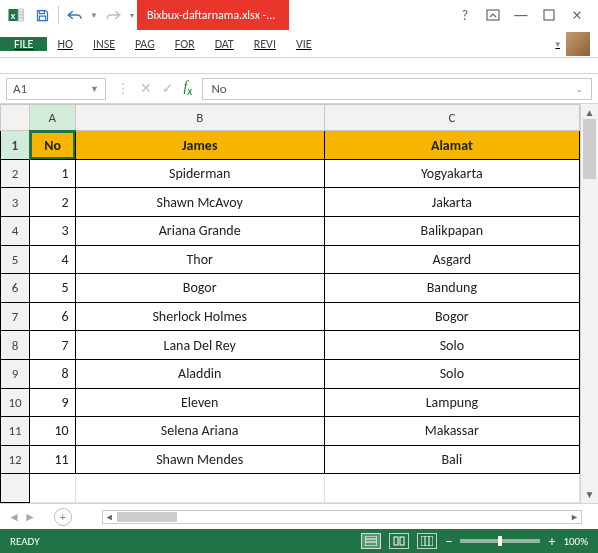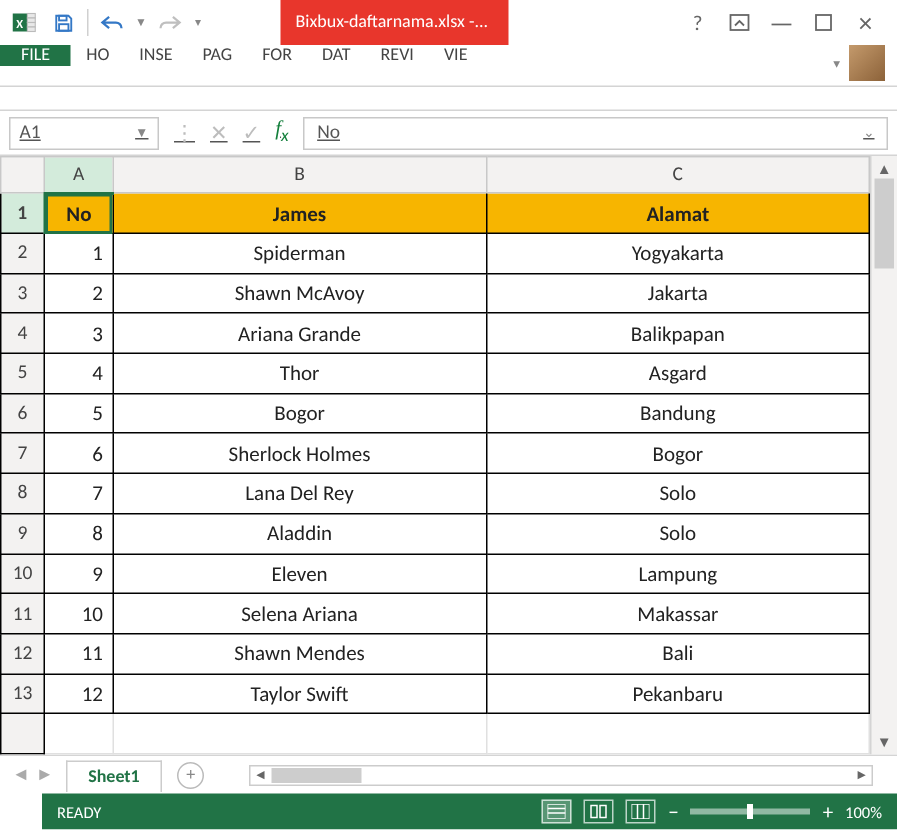--- a/index.html
+++ b/index.html
@@ -4,36 +4,36 @@
 <style>
   * { box-sizing: border-box; margin: 0; padding: 0; font-family: "Segoe UI", Calibri, sans-serif; }
   body { width: 598px; height: 553px; background: #fff; display: flex; flex-direction: column; overflow: hidden; }
 
   
   .titlebar { height: 30px; background: #fff; display: flex; align-items: center; font-size: 12px; }
   .qat { display: flex; align-items: center; gap: 2px; padding-left: 4px; }
   .qat-btn { width: 24px; height: 24px; display: flex; align-items: center; justify-content: center; color:#3a3a3a; }
   .qat-sep  { width:1px; height:18px; background:#d0d0d0; margin:0 2px;}
   .excel-logo svg { width:18px; height:18px; }
-  .title-tab { margin-left: 50px; height: 30px; background: #e8362c; color:#fff; display:flex; align-items:center; padding:0 14px 0 10px; font-size:12px; gap:4px;}
+  .title-tab { height: 30px; background: #e8362c; color:#fff; display:flex; align-items:center; padding:0 14px 0 10px; font-size:12px; gap:4px;}
   .win-ctrls { margin-left:auto; display:flex; align-items:center; gap:2px; padding-right:8px;}
   .win-btn { width:26px; height:24px; display:flex; align-items:center; justify-content:center; color:#666; font-size:14px;}
   .win-btn.big { font-size:18px; font-weight:300;}
 
   
-  .ribbon { height: 28px; background:#fff; border-bottom:1px solid #d4d4d4; display:flex; align-items:flex-start; font-size:12px;}
+  .ribbon { height: 28px; background:#fff; border-bottom:1px solid #d4d4d4; display:flex; align-items:center; font-size:12px;text-decoration:underline;}
   .ribbon .file { background:#217346; color:#fff; padding:0 14px; display:flex; align-items:center; font-weight:400;}
   .ribbon .tab  { padding:0 10px; display:flex; align-items:center; color:#444;}
   .ribbon .right { margin-left:auto; display:flex; align-items:center; padding-right:8px; gap:6px;}
   .avatar { width:24px; height:24px; background:linear-gradient(135deg,#c49a6c,#8c6239); }
 
   .ribbon-body { height:16px; background:#fff; border-bottom:1px solid #d4d4d4;}
 
   
-  .fbar-row { height:30px; display:flex; align-items:center; border-bottom:1px solid #d4d4d4; font-size:13px; color:#555; padding:4px 6px; gap:6px;text-decoration:underline;}
+  .fbar-row { height:30px; display:flex; align-items:center; border-bottom:1px solid #d4d4d4; font-size:13px; color:#555; padding:4px 6px; gap:6px;}
   .namebox { width:100px; border:1px solid #c8c8c8; height:22px; display:flex; align-items:center; padding:0 6px; justify-content:space-between;}
   .nb-dd { font-size:9px; color:#888;}
   .fx-icons { display:flex; align-items:center; gap:10px; color:#bdbdbd; font-size:14px; padding:0 4px;}
   .fx-label { font-style:italic; font-family:"Cambria Math", serif; color:#15803d;}
   .formula { flex:1; border:1px solid #c8c8c8; height:22px; display:flex; align-items:center; padding:0 8px; justify-content:space-between;}
   .f-dd { font-size:9px; color:#888;}
 
   
   .grid-wrap { flex:1; display:flex; overflow:hidden; position:relative;}
   table.grid { border-collapse:collapse; flex:1; font-size:14px; color:#222;}
@@ -58,21 +58,21 @@
 
   
   .sheetbar { height:26px; background:#fff; border-top:1px solid #d4d4d4; display:flex; align-items:center; font-size:12px; color:#555;}
   .sheet-nav { display:flex; gap:4px; padding:0 8px; color:#aaa;}
   .sheet-tab { border:1px solid #ccc; border-bottom:none; padding:3px 14px; background:#fff; color:#217346; font-weight:600; position:relative; top:1px;}
   .sheet-add { margin-left:10px; width:18px; height:18px; border:1px solid #bbb; border-radius:50%; display:flex; align-items:center; justify-content:center; color:#888; font-size:12px;}
   .hscroll { flex:1; margin:0 16px 0 30px; height:14px; border:1px solid #ccc; position:relative; display:flex; align-items:center; justify-content:space-between; padding:0 2px; font-size:9px; color:#666;}
   .hscroll .hthumb{ position:absolute; left:14px; top:1px; bottom:1px; width:60px; background:#cdcdcd;}
 
   
-  .status { height:24px; background:#217346; color:#fff; display:flex; align-items:center; font-size:11px; padding:0 10px; gap:10px;margin-left:28px;}
+  .status { height:24px; background:#217346; color:#fff; display:flex; align-items:center; font-size:11px; padding:0 10px; gap:10px;}
   .status .right { margin-left:auto; display:flex; align-items:center; gap:8px;}
   .view-btn { width:20px; height:16px; border:1px solid rgba(255,255,255,.7); display:flex; align-items:center; justify-content:center;}
   .view-btn.active { background:rgba(255,255,255,.25);}
   .zoom-slider { width:80px; height:4px; background:rgba(255,255,255,.5); position:relative;}
   .zoom-slider .zthumb { position:absolute; left:38px; top:-3px; width:4px; height:10px; background:#fff;}
 </style>
 </head>
 <body>
 
 <div class="titlebar">
@@ -240,26 +240,20 @@
           <td class="num">10</td>
           <td class="txt">Selena Ariana</td>
           <td class="txt">Makassar</td>
         </tr>
   <tr class="datarow">
           <td class="rowhead">12</td>
           <td class="num">11</td>
           <td class="txt">Shawn Mendes</td>
           <td class="txt">Bali</td>
         </tr>
-  <tr class="datarow">
-          <td class="rowhead">13</td>
-          <td class="num">12</td>
-          <td class="txt">Taylor Swift</td>
-          <td class="txt">Pekanbaru</td>
-        </tr>
 
   <tr class="datarow">
           <td class="rowhead" style="color:#f3f2f1">.</td>
           <td class="blank"></td>
           <td class="blank"></td>
           <td class="blank"></td>
         </tr>
 </tbody>
     </table>
 
@@ -270,21 +264,20 @@
       </div>
   <span>▼</span>
 </div>
 </div>
 
 <div class="sheetbar">
   <div class="sheet-nav">
     <span>◄</span>
     <span>►</span>
   </div>
-  <div class="sheet-tab">Sheet1</div>
   <div class="sheet-add">+</div>
   <div class="hscroll">
     <span>◄</span>
     <div class="hthumb"></div>
     <span>►</span>
   </div>
 </div>
 
 <div class="status">
   <span>READY</span>

